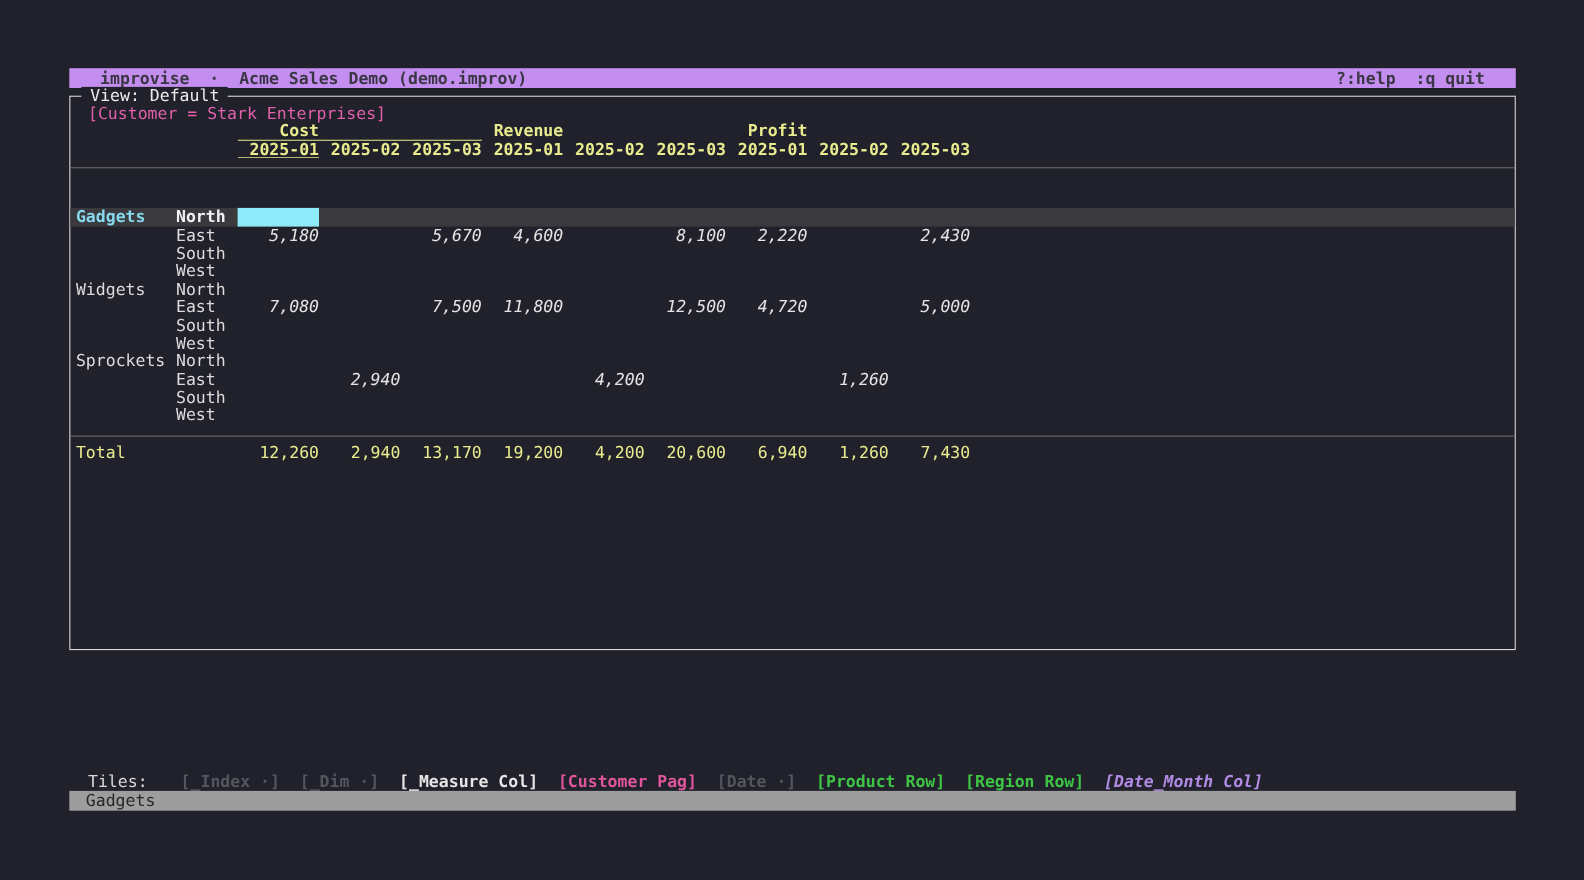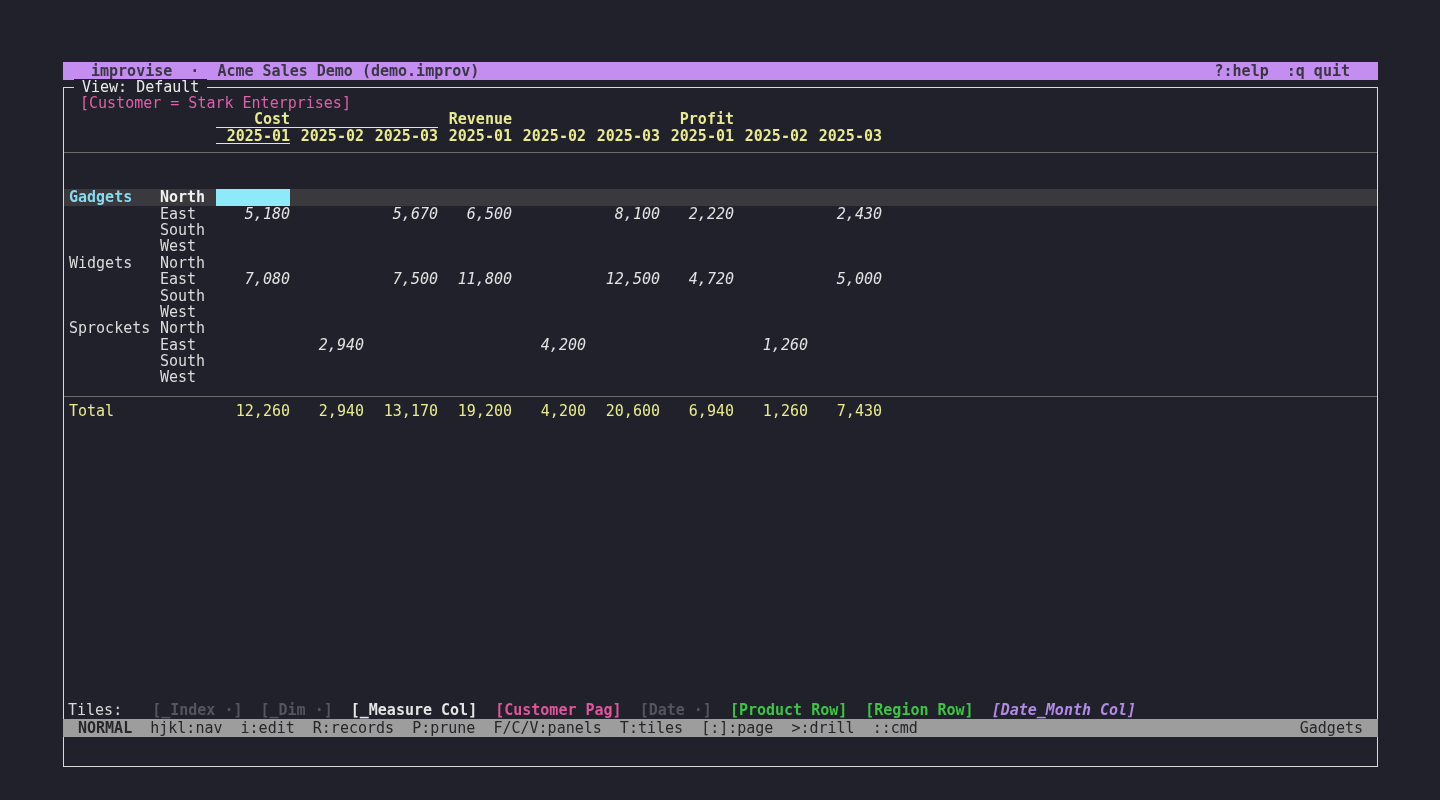--- a/index.html
+++ b/index.html
@@ -12,21 +12,21 @@
     position:relative;
     overflow:hidden;
   }
   .titlebar {
     position:absolute; left:63px; top:62px; width:1315px; height:18px;
     background:#c38eef; color:#3a3644;
     display:flex; justify-content:space-between; align-items:center;
     padding:0 28px; font-weight:bold; white-space:pre; line-height:18px;
   }
   .panel {
-    position:absolute; left:63px; top:87px; width:1315px; height:680px;
+    position:absolute; left:63px; top:87px; width:1315px; height:504px;
     border:1px solid #d8d8d8;
   }
   .view-label {
     position:absolute; top:-9px; left:10px; background:#20212b;
     padding:0 8px; color:#ececec; line-height:16px; white-space:pre;
   }
   .filter { margin:7px 0 0 16px; color:#e060ab; height:16.4px; line-height:16.4px; white-space:pre; }
   .hdr, .row, .total-row { display:flex; height:16.4px; line-height:16.4px; }
   .spacer { width:152px; flex:none; }
   .g { width:222px; flex:none; color:#e9eb8e; font-weight:bold; }
@@ -44,21 +44,21 @@
   .hrline { border-top:1px solid #6c6c6c; margin-top:8px; }
   .hrline2 { border-top:1px solid #6c6c6c; margin-top:10px; }
   .rows { margin-top:8px; }
   .total-row { margin-top:6px; color:#e9eb8e; font-weight:normal; }
   .total-row .p { color:#e9eb8e; }
   .tiles {
     position:absolute; left:63px; top:701px; height:18px;
     display:flex; align-items:center; line-height:18px;
     font-weight:bold; white-space:pre;
   }
-  .tiles-label { color:#d8d8d8; margin-left:5px; margin-right:30px; font-weight:normal; }
+  .tiles-label { color:#d8d8d8; margin-left:17px; margin-right:30px; font-weight:normal; }
   .tile { margin-right:18px; }
   .tile.dim { color:#55555f; }
   .tile.measure { color:#e5e5e5; }
   .tile.customer { color:#e0569d; }
   .tile.green { color:#3ec546; }
   .tile.month { color:#b18ae4;font-style:italic; }
   .statusbar {
     position:absolute; left:63px; top:719px; width:1315px; height:18px;
     background:#9d9d9d; color:#26262a;
     display:flex; justify-content:space-between; align-items:center;
@@ -114,21 +114,21 @@
       <span class="c v"></span>
       <span class="c v"></span>
       <span class="c v"></span>
     </div>
     <div class="row">
       <span class="p"></span>
       <span class="r">East</span>
       <span class="c v">5,180</span>
       <span class="c v"></span>
       <span class="c v">5,670</span>
-      <span class="c v">6,500</span>
+      <span class="c v">4,600</span>
       <span class="c v"></span>
       <span class="c v">8,100</span>
       <span class="c v">2,220</span>
       <span class="c v"></span>
       <span class="c v">2,430</span>
     </div>
     <div class="row">
       <span class="p"></span>
       <span class="r">South</span>
       <span class="c v"></span>
@@ -283,15 +283,14 @@
   <span class="tile dim">[_Dim ·]</span>
   <span class="tile measure">[_Measure Col]</span>
   <span class="tile customer">[Customer Pag]</span>
   <span class="tile dim">[Date ·]</span>
   <span class="tile green">[Product Row]</span>
   <span class="tile green">[Region Row]</span>
   <span class="tile month">[Date_Month Col]</span>
 </div>
 
 <div class="statusbar">
-  <span><span class="mode">NORMAL</span><span>  hjkl:nav  i:edit  R:records  P:prune  F/C/V:panels  T:tiles  [:]:page  &gt;:drill  ::cmd</span></span>
   <span>Gadgets</span>
 </div>
 
 </body></html>

